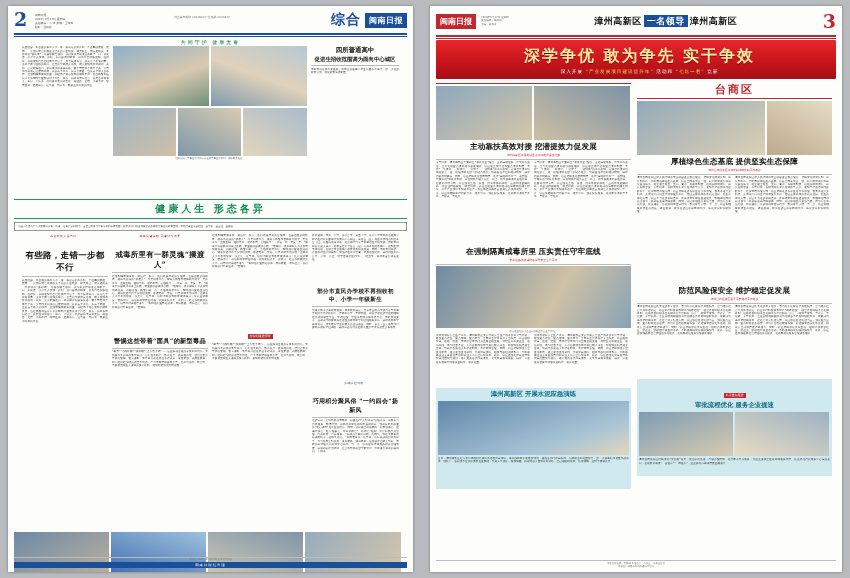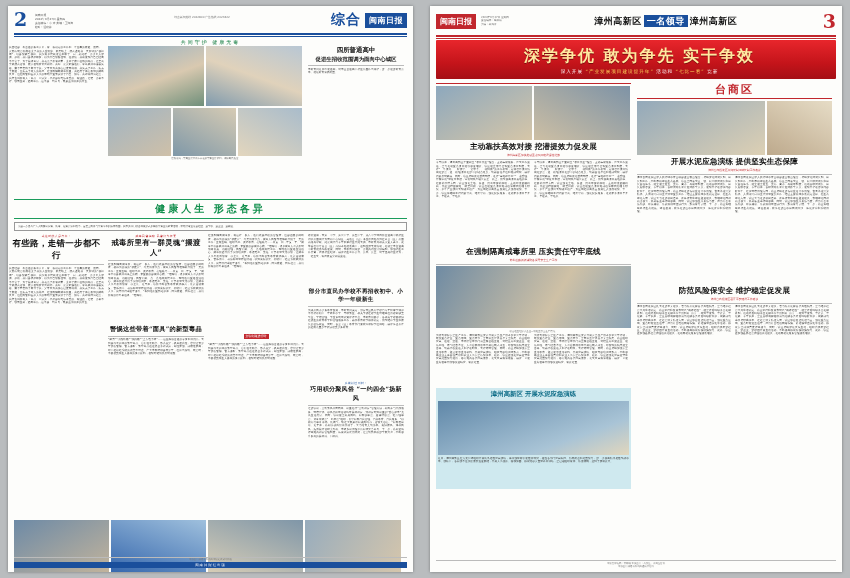--- a/index.html
+++ b/index.html
@@ -25,32 +25,32 @@
   .zonghe{font-family:"DejaVu Serif","Liberation Serif",serif;font-size:14px;font-weight:bold;color:#1a4f9c;letter-spacing:1px;}
   .mh-logo{background:#1a4f9c;color:#fff;font-family:"DejaVu Serif","Liberation Serif",serif;font-size:8px;font-weight:bold;padding:2px 4px;letter-spacing:.5px;}
   .rule-blue{height:1.5px;background:#1a4f9c;margin:2px 6px 0 6px;}
   .rule-blue2{height:.6px;background:#1a4f9c;margin:1px 6px 3px 6px;}
 
   .lead-label{text-align:center;font-size:5px;color:#0e7a3c;font-family:"DejaVu Serif","Liberation Serif",serif;letter-spacing:2px;margin:2px 0 1px 0;}
   .headline-main{
     text-align:center;font-family:"DejaVu Serif","Liberation Serif",serif;
     font-size:15.5px;font-weight:bold;color:#111;letter-spacing:.5px;margin:1px 0 3px 0;
   }
-  .l-body{display:flex;padding:0 1px;gap:4px;}
+  .l-body{display:flex;padding:0 14px;gap:4px;}
   .lcol{}
   .photo{background:#cfd6da;position:relative;overflow:hidden;}
   .cap{font-size:2.4px;color:#666;text-align:center;line-height:3px;padding-top:.5px;}
 
   .green-band{
     margin:3px 6px;border-top:1px solid #1a9c5b;border-bottom:1px solid #1a9c5b;
     text-align:center;padding:2px 0;font-family:"DejaVu Serif","Liberation Serif",serif;
     font-size:10px;font-weight:bold;color:#128f4d;letter-spacing:3px;
   }
   .boxnote{margin:0 6px;border:.6px solid #999;padding:2px 3px;font-size:2.5px;line-height:3.3px;color:#444;text-align:justify;}
-  .subhead{font-family:"DejaVu Serif","Liberation Serif",serif;font-size:8.5px;font-weight:bold;color:#111;text-align:center;letter-spacing:.3px;}
+  .subhead{font-family:"DejaVu Serif","Liberation Serif",serif;font-size:8.5px;font-weight:bold;color:#111;text-align:center;letter-spacing:.3px;margin-top:12px;}
   .kicker{font-size:2.8px;color:#c1272d;text-align:center;letter-spacing:.5px;}
   .kicker.blue{color:#1a4f9c;}
   .smallhead{font-family:"DejaVu Serif","Liberation Serif",serif;font-size:6.4px;font-weight:bold;color:#111;text-align:center;}
   .redtag{display:inline-block;background:#c1272d;color:#fff;font-size:3px;padding:.5px 2px;}
   .bluebar{background:#1a4f9c;color:#fff;font-size:3.4px;text-align:center;padding:1px 0;letter-spacing:1px;}
 
   
   .r-top{display:flex;align-items:center;padding:4px 6px 2px 6px;gap:5px;}
   .r-logo{background:#c1272d;color:#fff;font-family:"DejaVu Serif","Liberation Serif",serif;font-size:8px;font-weight:bold;padding:2px 4px;}
   .r-date{font-size:2.6px;color:#666;line-height:3.4px;}
@@ -248,33 +248,44 @@
 
       <div style="width:195px">
         <div class="zone-head">台商区</div>
         <div class="zone-rule"></div>
         <div style="display:flex;gap:2px;margin-bottom:2px">
           <div class="photo" style="width:128px;height:54px;background:linear-gradient(150deg,#93a9ba,#ddd0b4)"></div>
           <div style="width:65px">
             <div class="photo" style="width:65px;height:54px;background:linear-gradient(30deg,#bda98c,#e6dcc6)"></div>
           </div>
         </div>
-        <div class="r-sub">开展水泥应急演练 提供坚实生态保障</div>
+        <div class="r-sub">厚植绿色生态基底 提供坚实生态保障</div>
         <div class="r-subsub">漳州台商投资区河湖长制llI林长制工作会议</div>
         <div class="thin" style="margin:2px 0"></div>
         <div style="display:flex;gap:4px">
           <div class="col-text" style="width:94px;height:108px;overflow:hidden">漳州台商投资区深入践行绿水青山就是金山银山理念，持续深化河湖长制、林长制工作，不断厚植绿色生态基底。该区全面落实区、镇、村三级河湖长和林长责任体系，建立健全巡查、交办、督办、考核等制度，推动各级河湖长、林长履职尽责。今年以来，各级河湖长累计巡河数千人次，发现并整改涉水问题数百个。在水环境治理方面，该区持续推进农村生活污水治理、畜禽养殖污染防治、入河排污口排查整治等重点工作，辖区主要流域水质稳定达标。在生态绿化方面，该区大力推进植树造林、森林抚育和绿色通道建设，新增绿化面积稳步提升，森林覆盖率持续提高。同时，该区加强生态执法力度，严厉打击非法采砂、非法捕捞、乱砍滥伐等违法行为，形成有力震慑。下一步，该区将继续坚持生态优先、绿色发展，统筹推进山水林田湖草沙一体化保护和系统治理。</div>
           <div class="col-text" style="width:94px;height:108px;overflow:hidden">漳州台商投资区深入践行绿水青山就是金山银山理念，持续深化河湖长制、林长制工作，不断厚植绿色生态基底。该区全面落实区、镇、村三级河湖长和林长责任体系，建立健全巡查、交办、督办、考核等制度，推动各级河湖长、林长履职尽责。今年以来，各级河湖长累计巡河数千人次，发现并整改涉水问题数百个。在水环境治理方面，该区持续推进农村生活污水治理、畜禽养殖污染防治、入河排污口排查整治等重点工作，辖区主要流域水质稳定达标。在生态绿化方面，该区大力推进植树造林、森林抚育和绿色通道建设，新增绿化面积稳步提升，森林覆盖率持续提高。同时，该区加强生态执法力度，严厉打击非法采砂、非法捕捞、乱砍滥伐等违法行为，形成有力震慑。下一步，该区将继续坚持生态优先、绿色发展，统筹推进山水林田湖草沙一体化保护和系统治理。</div>
         </div>
         <div class="r-sub" style="margin-top:2px">防范风险保安全 维护稳定促发展</div>
         <div class="r-subsub">漳州台商投资区召开平安建设工作会议</div>
         <div class="thin" style="margin:2px 0"></div>
         <div style="display:flex;gap:4px">
           <div class="col-text" style="width:94px;height:72px;overflow:hidden">漳州台商投资区扎实推进平安建设，着力防范化解各类风险隐患，全力维护社会大局和谐稳定。该区坚持和发展新时代“枫桥经验”，健全矛盾纠纷多元化解机制，推动矛盾纠纷排查化解工作下沉到村（居），做到早发现、早介入、早化解。今年以来，全区各级调解组织成功化解各类矛盾纠纷数百起，调解成功率保持较高水平。在社会治安防控方面，该区加密巡逻防控力量，强化重点区域、重点时段巡查值守，严厉打击电信网络诈骗、盗抢骗等违法犯罪活动，群众安全感满意度持续提升。同时，该区持续深化反诈宣传，组织志愿者进社区、进企业、进校园开展宣传活动，不断提高群众防骗识骗能力。此外，该区还加强基层社会治理信息化建设，推动网格化服务管理提质增效。</div>
           <div class="col-text" style="width:94px;height:72px;overflow:hidden">漳州台商投资区扎实推进平安建设，着力防范化解各类风险隐患，全力维护社会大局和谐稳定。该区坚持和发展新时代“枫桥经验”，健全矛盾纠纷多元化解机制，推动矛盾纠纷排查化解工作下沉到村（居），做到早发现、早介入、早化解。今年以来，全区各级调解组织成功化解各类矛盾纠纷数百起，调解成功率保持较高水平。在社会治安防控方面，该区加密巡逻防控力量，强化重点区域、重点时段巡查值守，严厉打击电信网络诈骗、盗抢骗等违法犯罪活动，群众安全感满意度持续提升。同时，该区持续深化反诈宣传，组织志愿者进社区、进企业、进校园开展宣传活动，不断提高群众防骗识骗能力。此外，该区还加强基层社会治理信息化建设，推动网格化服务管理提质增效。</div>
+        </div>
+        <div class="tealband" style="margin-top:2px">
+          <div style="text-align:center;margin-bottom:1px">
+            <span class="redtag">本月重点推进</span>
+          </div>
+          <div class="tealtitle">审批流程优化 服务企业提速</div>
+          <div style="display:flex;gap:2px;margin-top:2px">
+            <div class="photo" style="width:94px;height:44px;background:linear-gradient(160deg,#7e9cb5,#d8cbb0)"></div>
+            <div class="photo" style="width:94px;height:44px;background:linear-gradient(200deg,#9db2c3,#e7dcc4)"></div>
+          </div>
+          <div class="col-text" style="height:16px;overflow:hidden;margin-top:2px">漳州台商投资区持续深化“放管服”改革，优化审批流程，压缩办理时限，推行帮办代办服务，为企业提供全生命周期服务保障。该区依托行政服务中心综合窗口，推动更多事项“一窗通办”“一网通办”，企业群众办事满意度显著提升。</div>
         </div>
       </div>
     </div>
 
     <div style="position:absolute;bottom:4px;left:6px;right:6px">
       <div class="thin" style="margin-bottom:1px"></div>
       <div class="footnote">本版文字统稿：蔡柳楠  本版图片：高新区、台商区提供</div>
       <div class="footnote" style="margin-top:.5px">本版图片除署名外均由通讯员提供</div>
     </div>
   </div>

